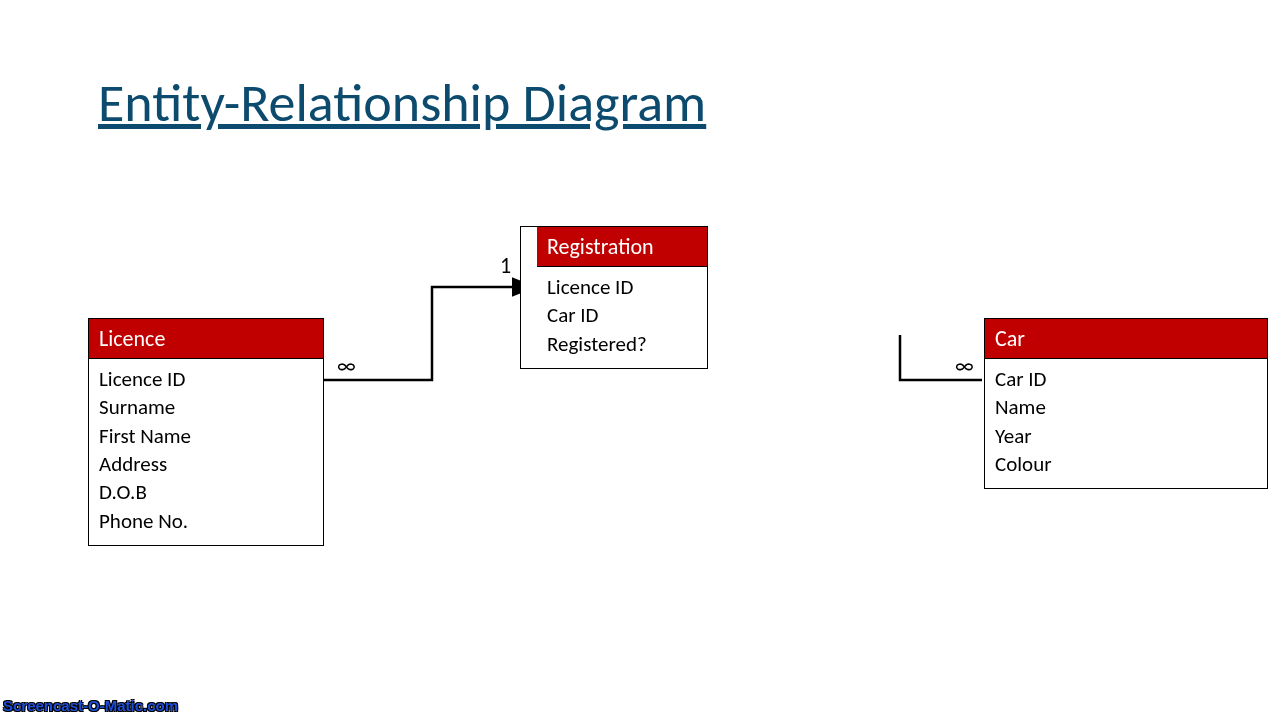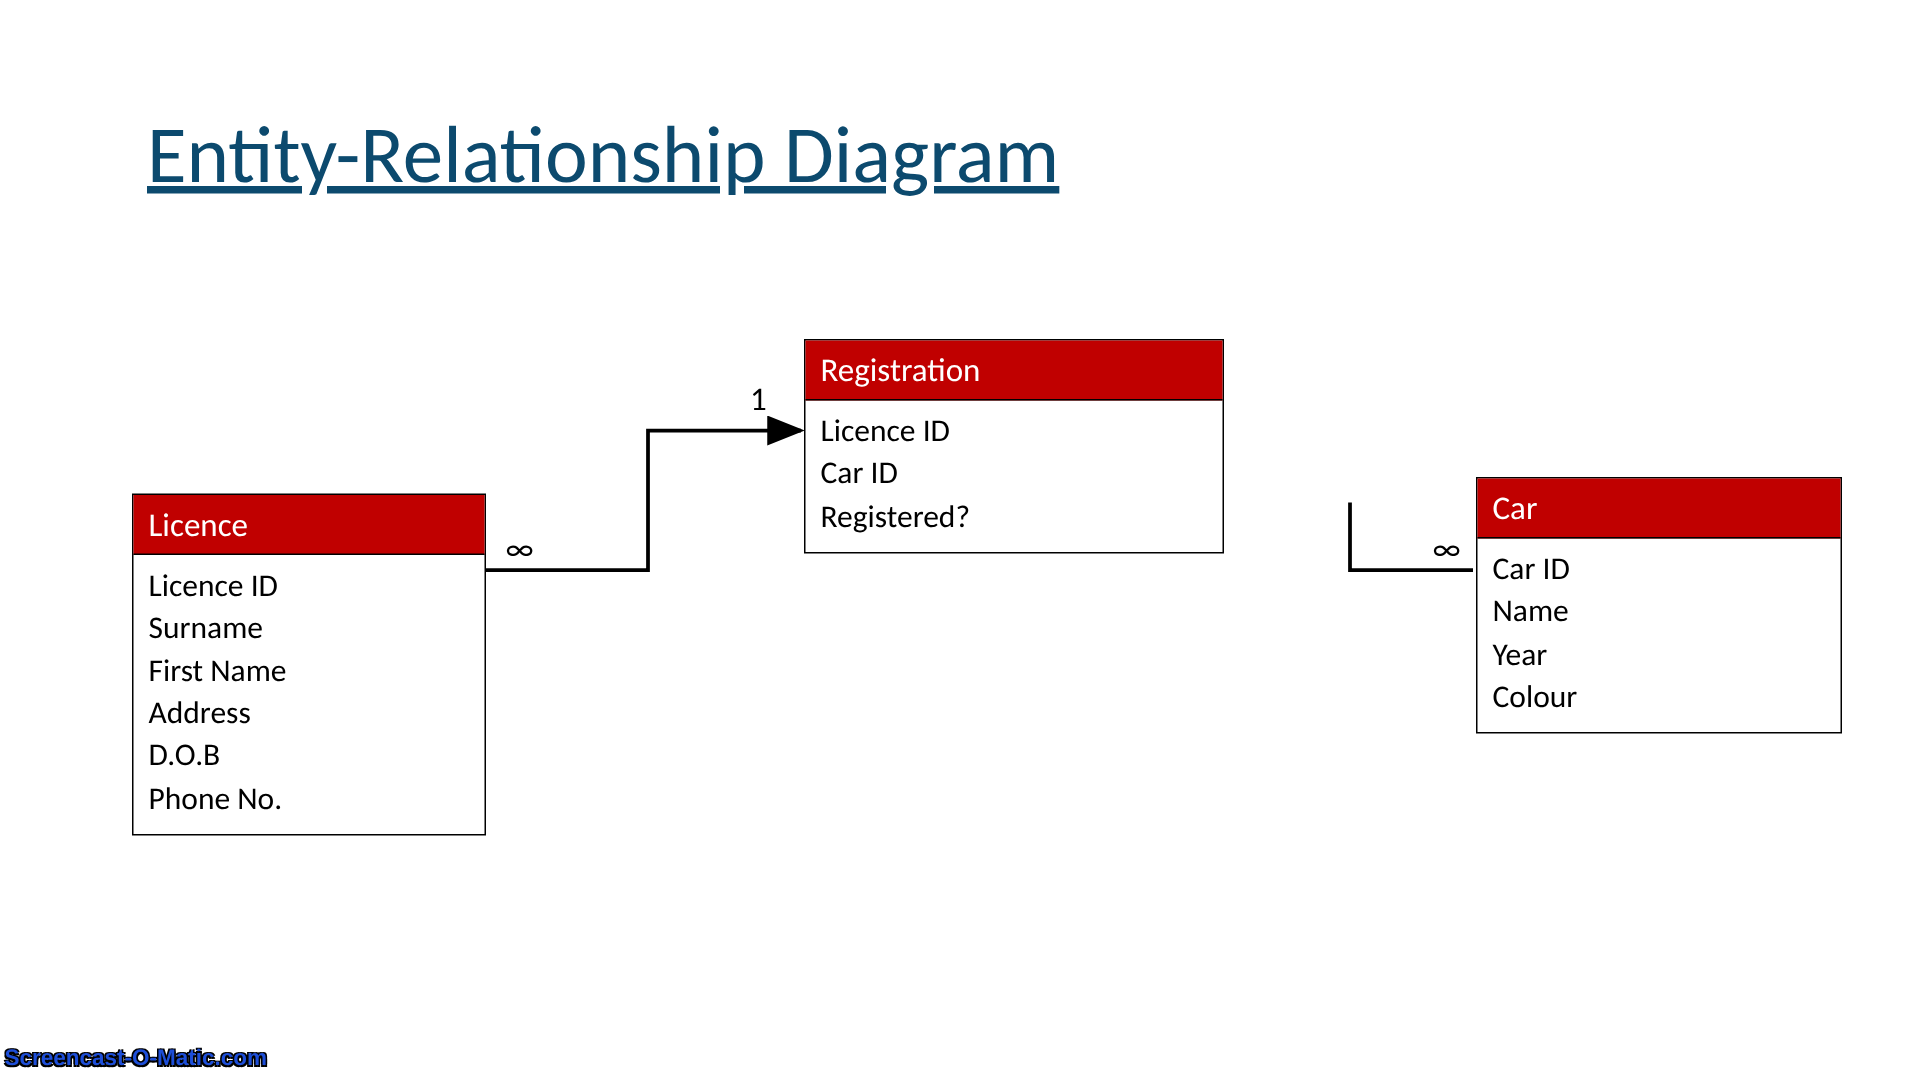--- a/index.html
+++ b/index.html
@@ -33,23 +33,23 @@
       border-bottom: 1.5px solid #000;
     }
     .entity-body {
       padding: 6px 10px 10px 10px;
     }
     .entity-attr {
       font-size: 21px;
       color: #000;
       line-height: 1.35;
     }
-    #entity-licence { left: 88px; top: 329px; width: 236px; }
-    #entity-registration { left: 536px; top: 226px; width: 280px; }
-    #entity-car { left: 984px; top: 318px; width: 244px; }
+    #entity-licence { left: 88px; top: 318px; width: 236px; }
+    #entity-registration { left: 520px; top: 226px; width: 188px; padding-left: 16px; }
+    #entity-car { left: 984px; top: 318px; width: 284px; }
     .cardinality {
       position: absolute;
       font-size: 22px;
       color: #000;
     }
     #card-inf-1 { left: 337px; top: 352px; }
     #card-one { left: 500px; top: 252px; }
     #card-inf-2 { left: 955px; top: 352px; }
     .watermark {
       position: absolute;

